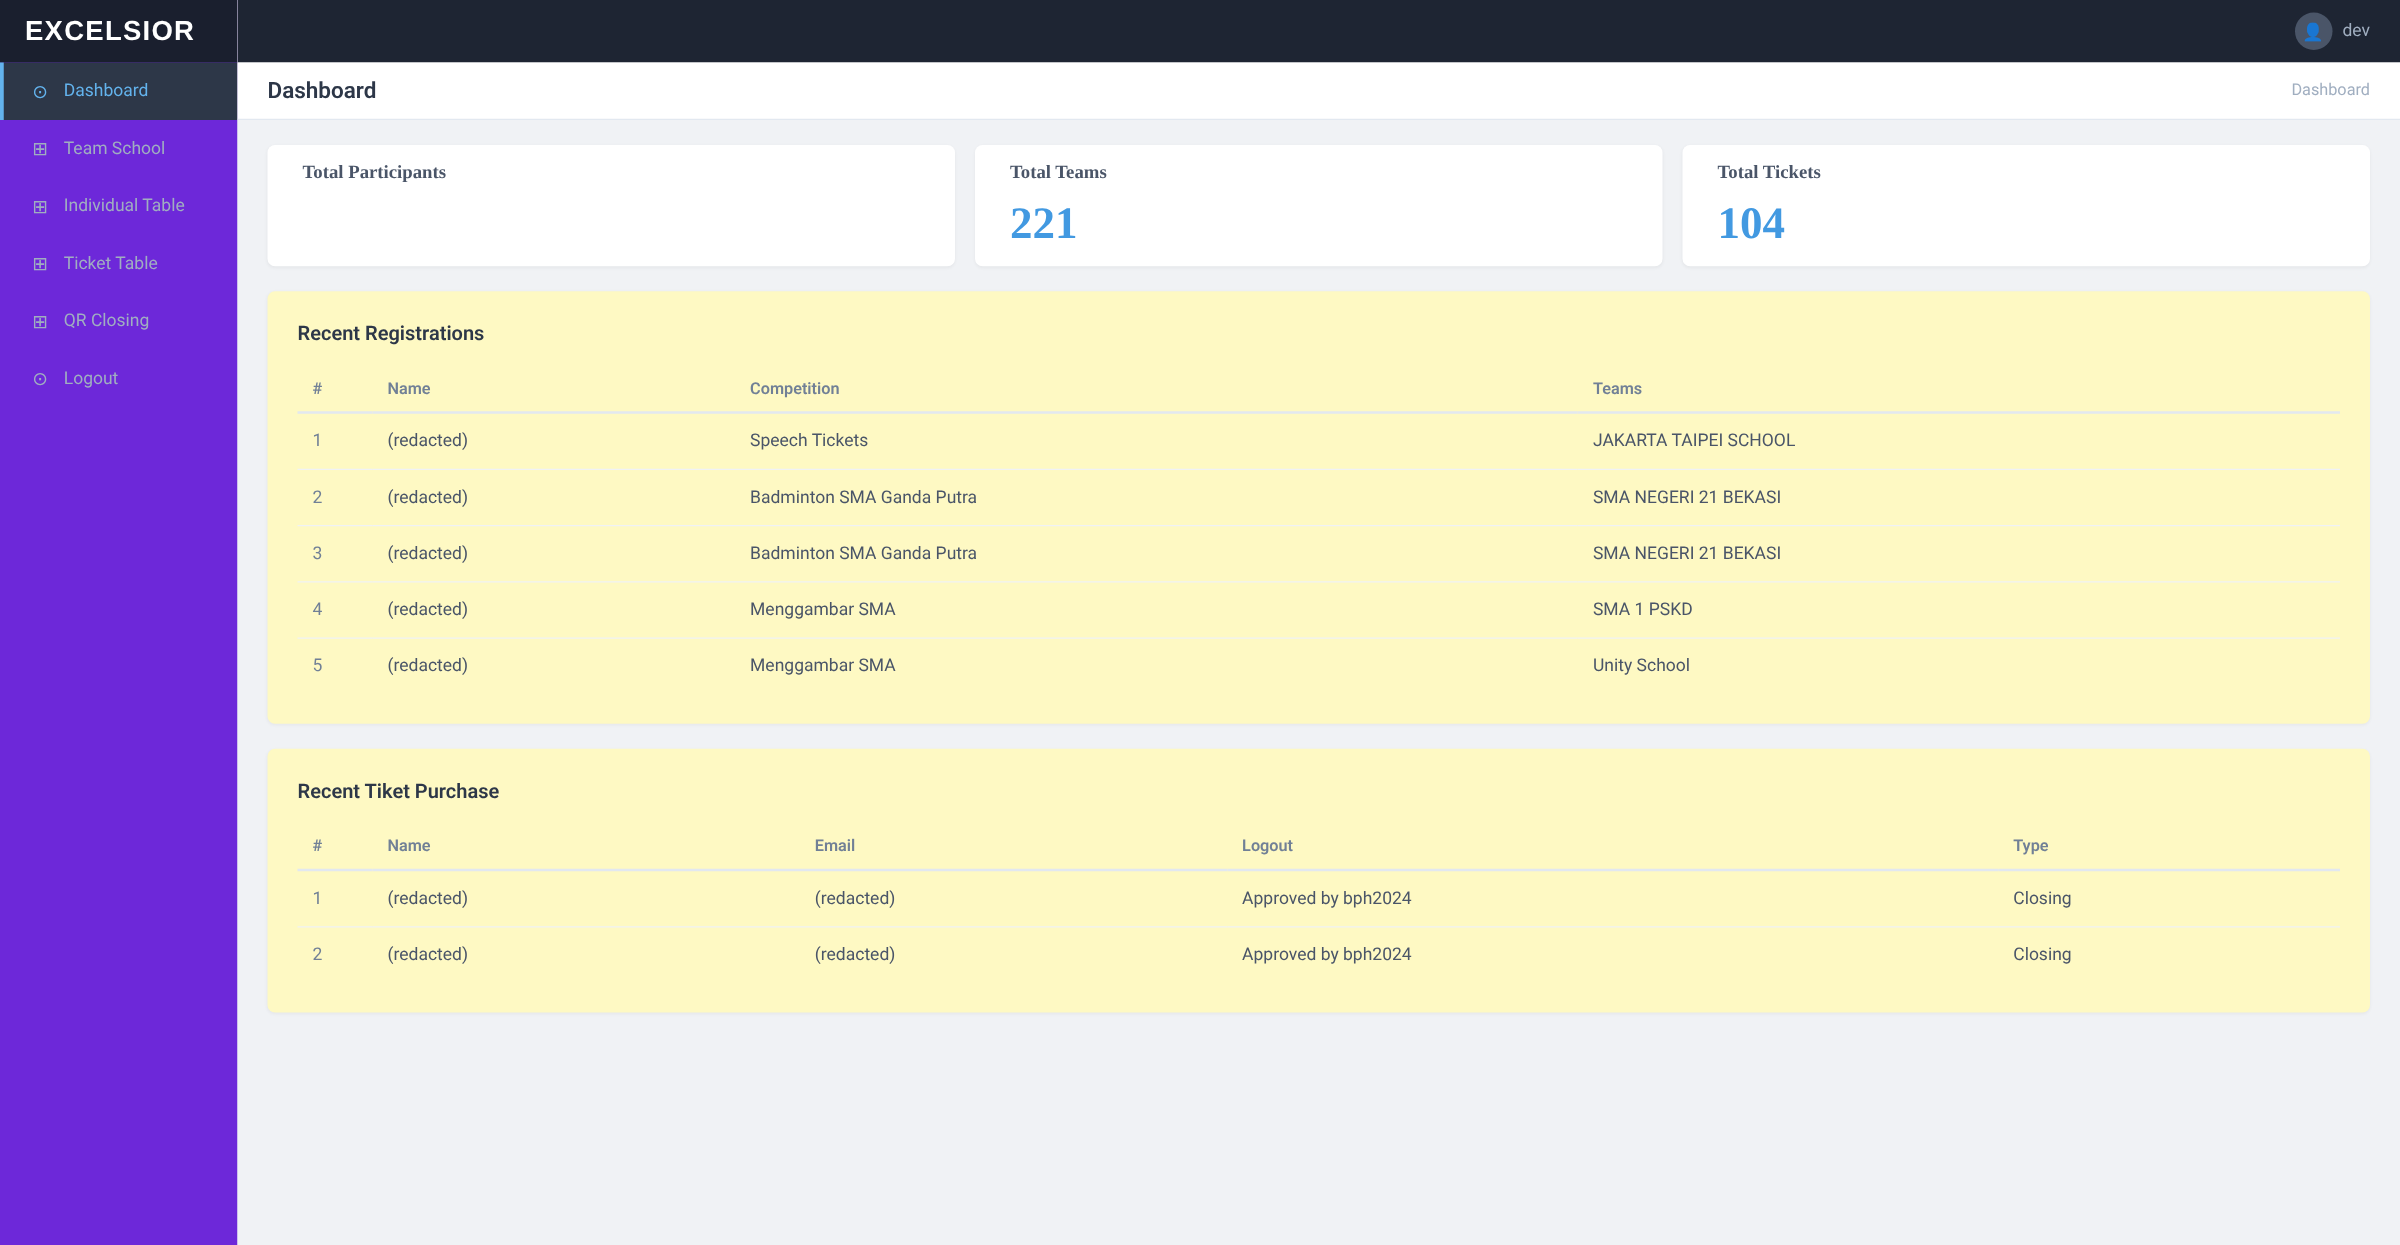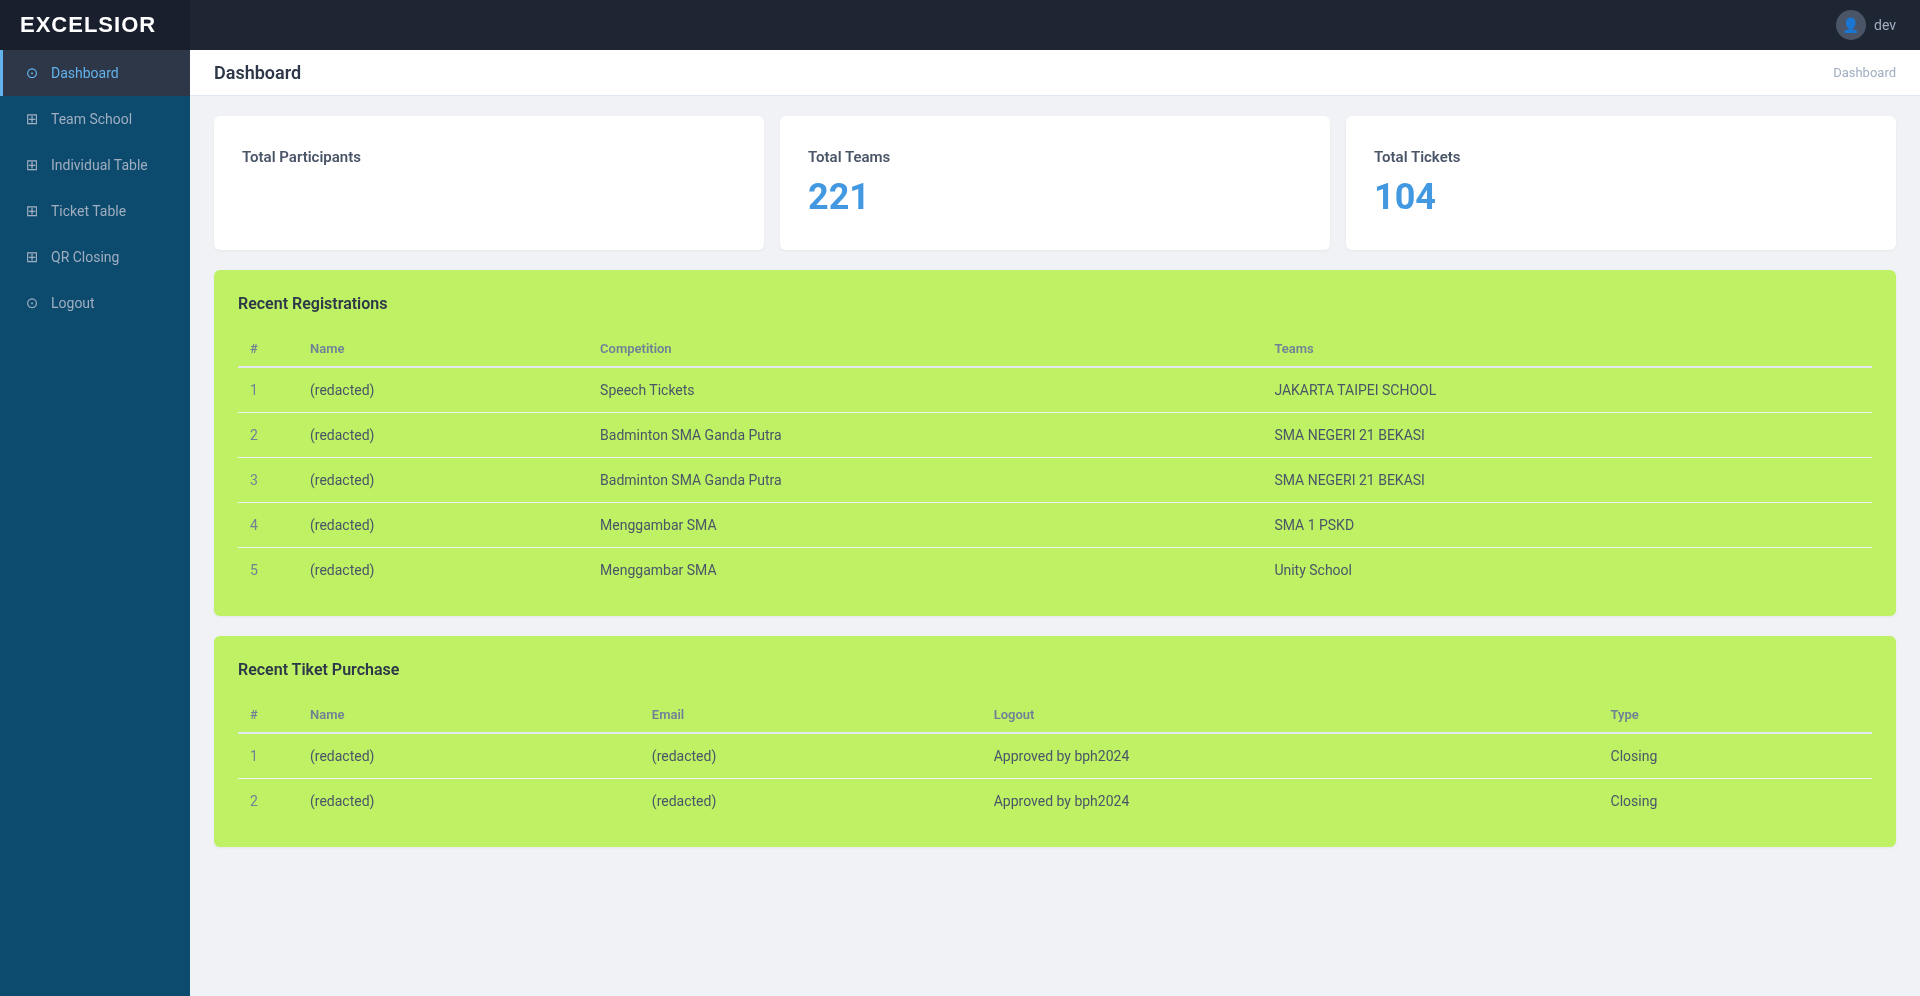--- a/index.html
+++ b/index.html
@@ -2,21 +2,21 @@
 <html><head>
   <meta charset="utf-8">
   <style>
     * { margin: 0; padding: 0; box-sizing: border-box; }
     body { font-family: -apple-system, BlinkMacSystemFont, 'Segoe UI', Roboto, sans-serif; background: #f0f2f5; display: flex; height: 100vh; overflow: hidden; }
 
     
     #sidebar {
       width: 190px;
       min-width: 190px;
-      background: #0c4a6e;
+      background: #6d28d9;
       color: #fff;
       display: flex;
       flex-direction: column;
       height: 100vh;
     }
     #logo-area {
       padding: 16px 20px;
       background: #1a1f2e;
       height: 50px;
       display: flex;
@@ -100,40 +100,41 @@
 
     
     .stats-row {
       display: flex;
       gap: 16px;
       margin-bottom: 20px;
     }
     .stat-card {
       background: #fff;
       border-radius: 6px;
-      padding: 32px 28px;
+      padding: 14px 28px;
       flex: 1;
       box-shadow: 0 1px 3px rgba(0,0,0,0.05);
+      font-family: Liberation Serif, serif;
     }
     .stat-label {
       font-size: 15px;
       color: #4a5568;
       font-weight: 600;
       margin-bottom: 10px;
     }
     .stat-value {
       font-size: 36px;
       font-weight: 700;
     }
     .stat-value.green { color: #48bb78; }
     .stat-value.blue { color: #4299e1; }
 
     
     .table-card {
-      background: #bef264;
+      background: #fef9c3;
       border-radius: 6px;
       padding: 24px;
       margin-bottom: 20px;
       box-shadow: 0 1px 3px rgba(0,0,0,0.05);
     }
     .table-section-title {
       font-size: 16px;
       font-weight: 600;
       color: #2d3748;
       margin-bottom: 18px;

